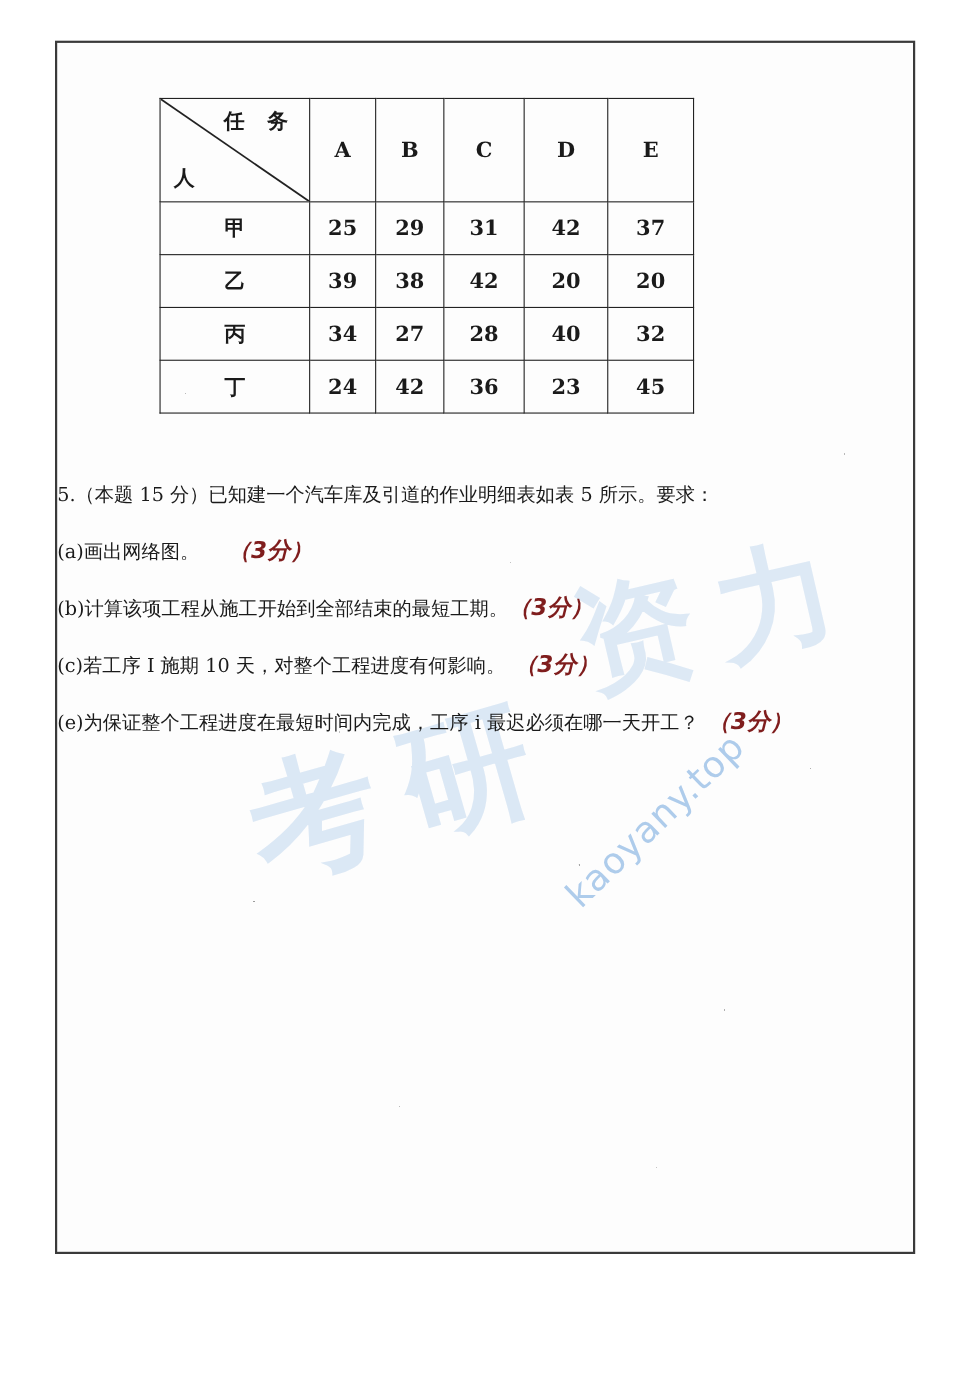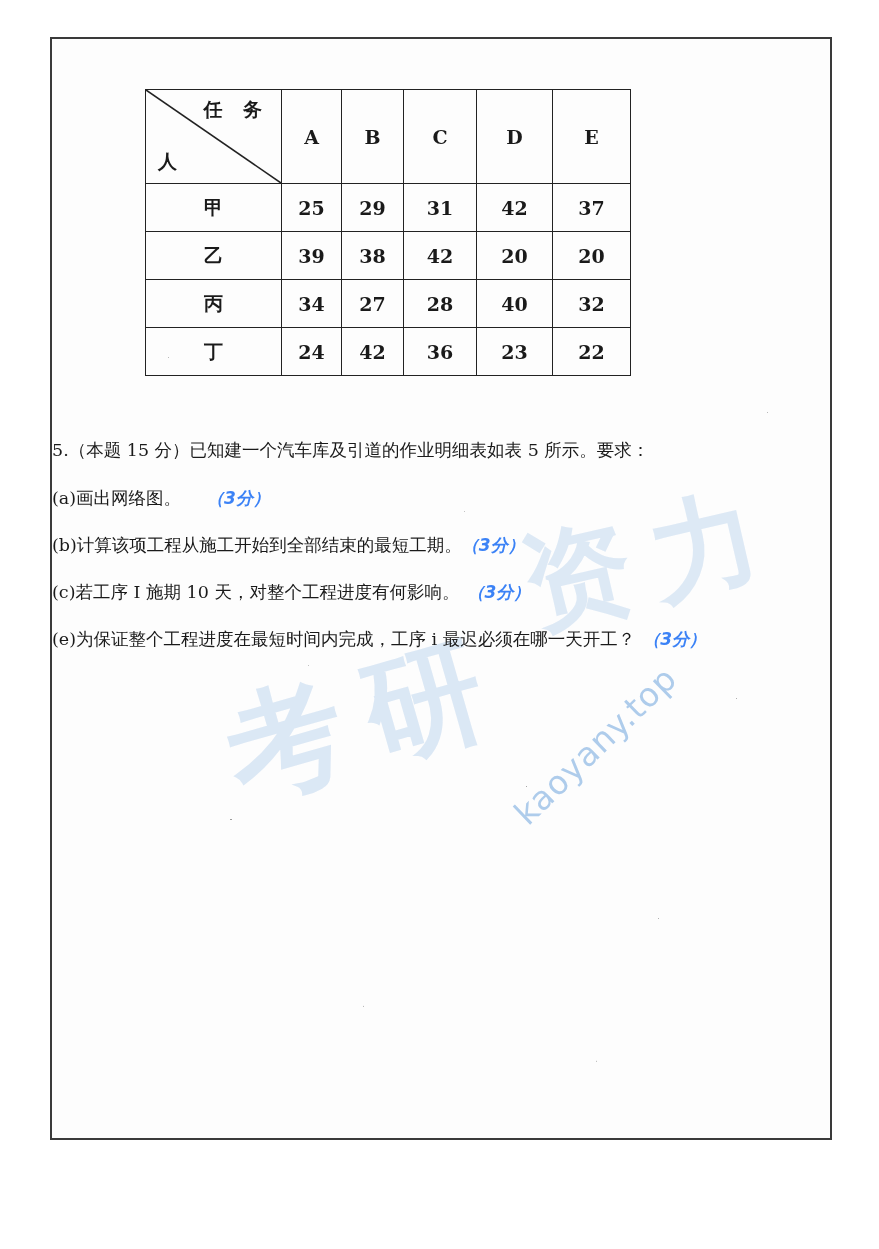--- a/index.html
+++ b/index.html
@@ -169,22 +169,22 @@
   .q-line {
     position: relative;
     margin-bottom: 20.5px;
     white-space: nowrap;
   }
   .q-line.stem { margin-bottom: 22px; }
   .marks {
     font-family: "DejaVu Sans", sans-serif;
     font-weight: bold;
     font-style: italic;
-    font-size: 17px;
-    color: #3b82f6;
+    font-size: 21px;
+    color: #7f1d1d;
     letter-spacing: 0;
   }
   .gap-wide { display: inline-block; width: 26px; }
   .gap-sm { display: inline-block; width: 8px; }
 </style>
 </head>
 <body>
 
 <div id="page-frame">
 
@@ -236,21 +236,21 @@
         <td>28</td>
         <td>40</td>
         <td>32</td>
       </tr>
       <tr>
         <td class="row-head">丁</td>
         <td>24</td>
         <td>42</td>
         <td>36</td>
         <td>23</td>
-        <td>22</td>
+        <td>45</td>
       </tr>
     </tbody>
   </table>
 
   <div id="question-block">
 
     <div class="q-line stem">
       <span>5.（本题 15 分）已知建一个汽车库及引道的作业明细表如表 5 所示。要求：</span>
     </div>
 

